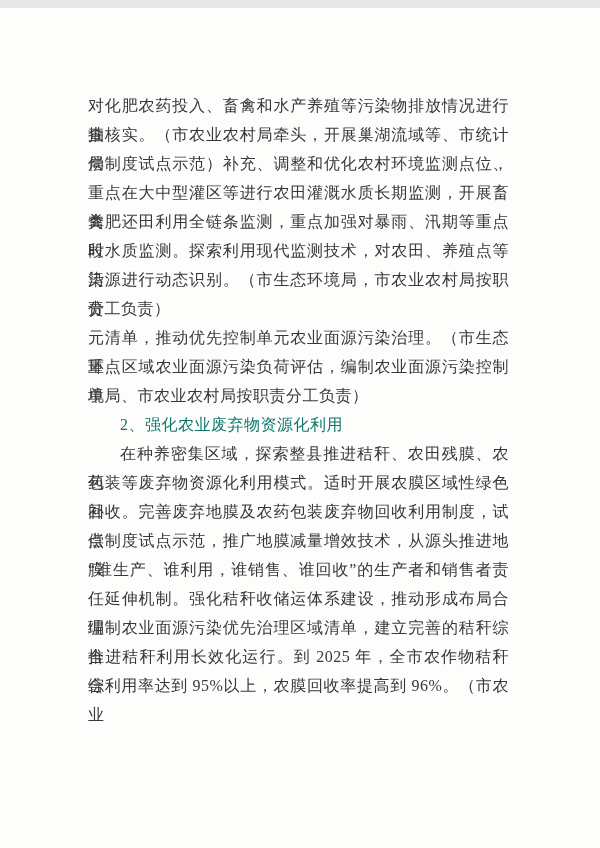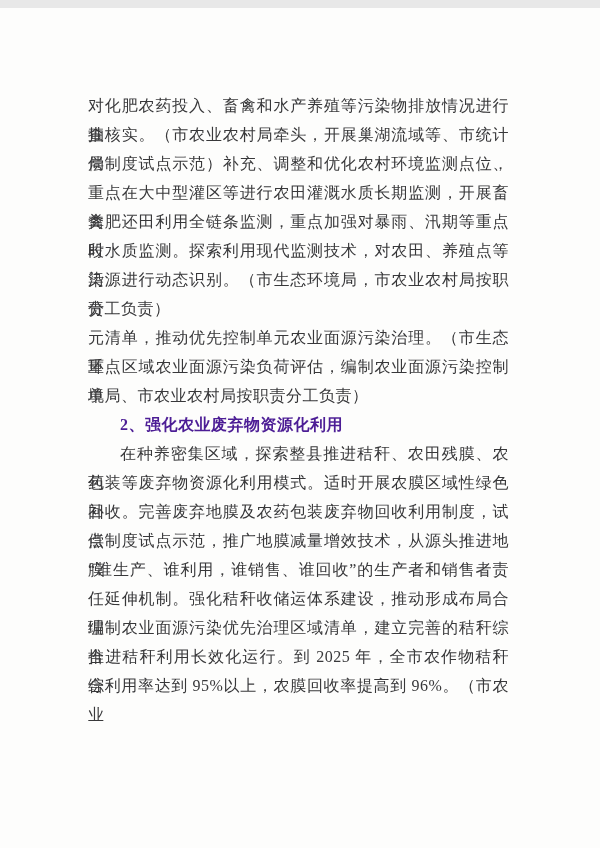--- a/index.html
+++ b/index.html
@@ -37,24 +37,24 @@
     white-space: normal;
   }
   .line.indent {
     text-indent: 2em;
   }
   .line.para-end {
     text-align: left;
     text-align-last: left;
   }
   .line.heading {
-    font-weight: bold;
+    font-weight: normal;
     text-align: left;
     text-align-last: left;
-    color: #4c1d95;
+    color: #0f766e;
   }
   .page-number {
     position: absolute;
     top: 781px;
     left: 0;
     width: 100%;
     text-align: right;
     font-size: 14px;
     color: #4a4a4c;
     letter-spacing: 1px;

